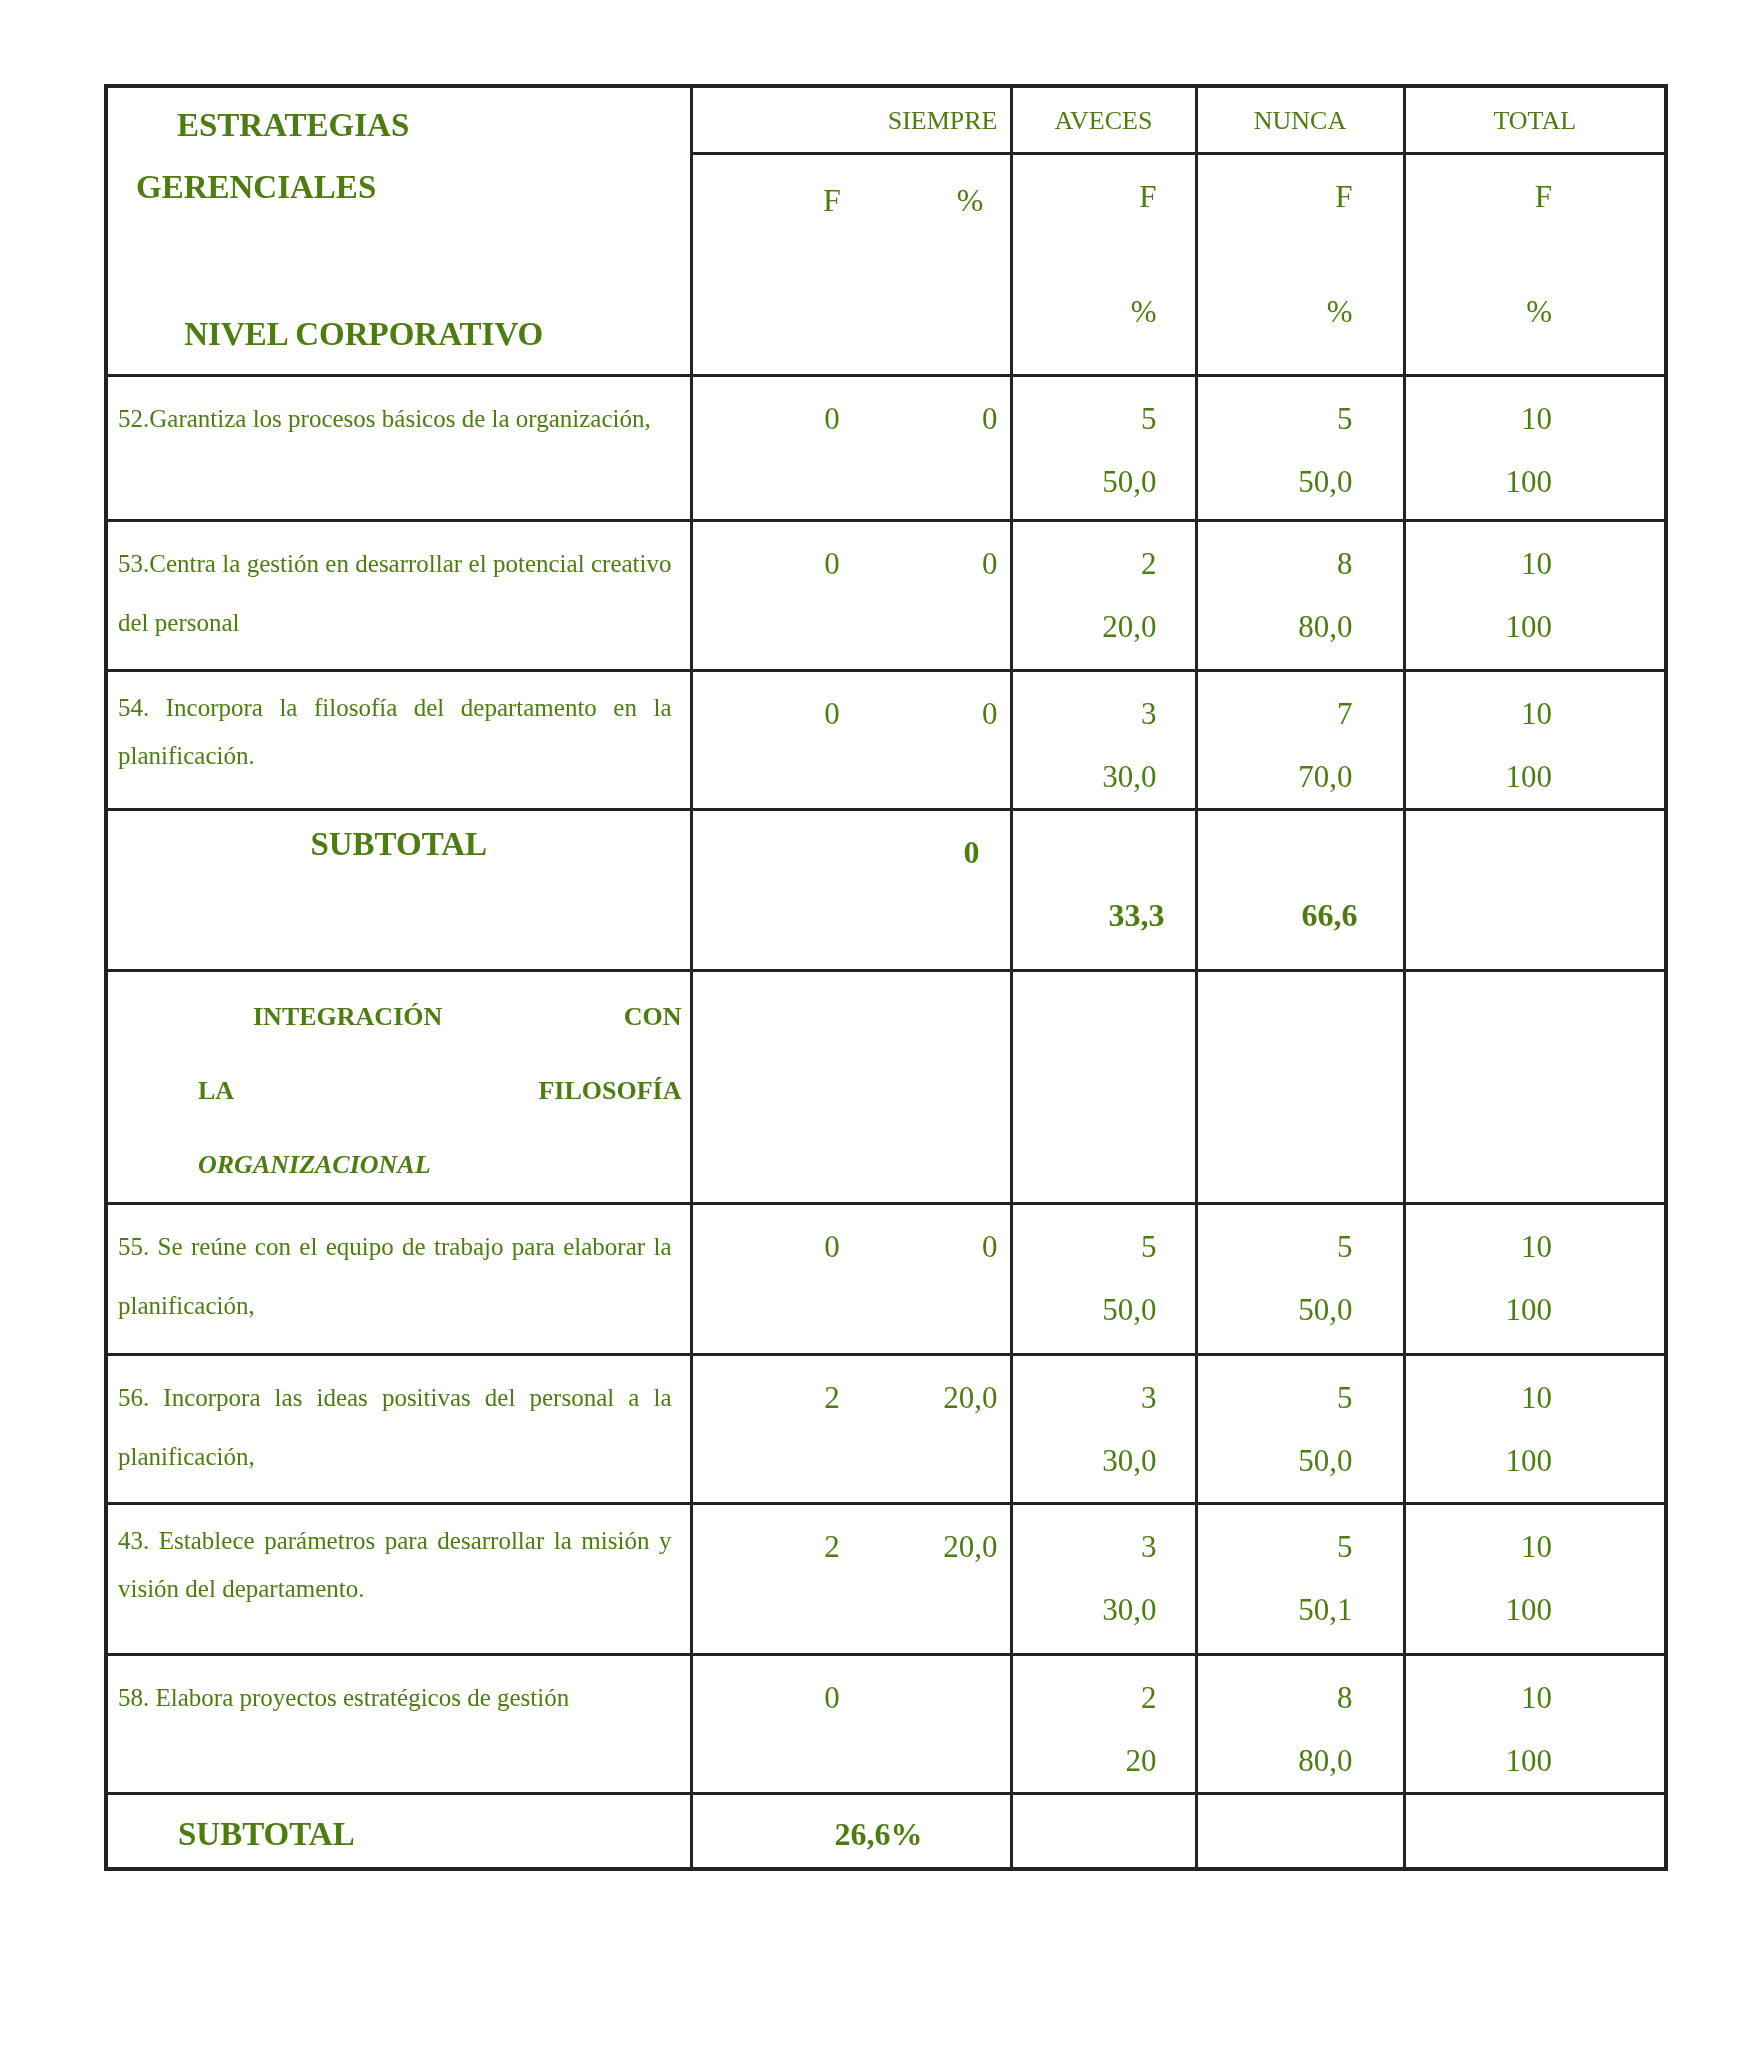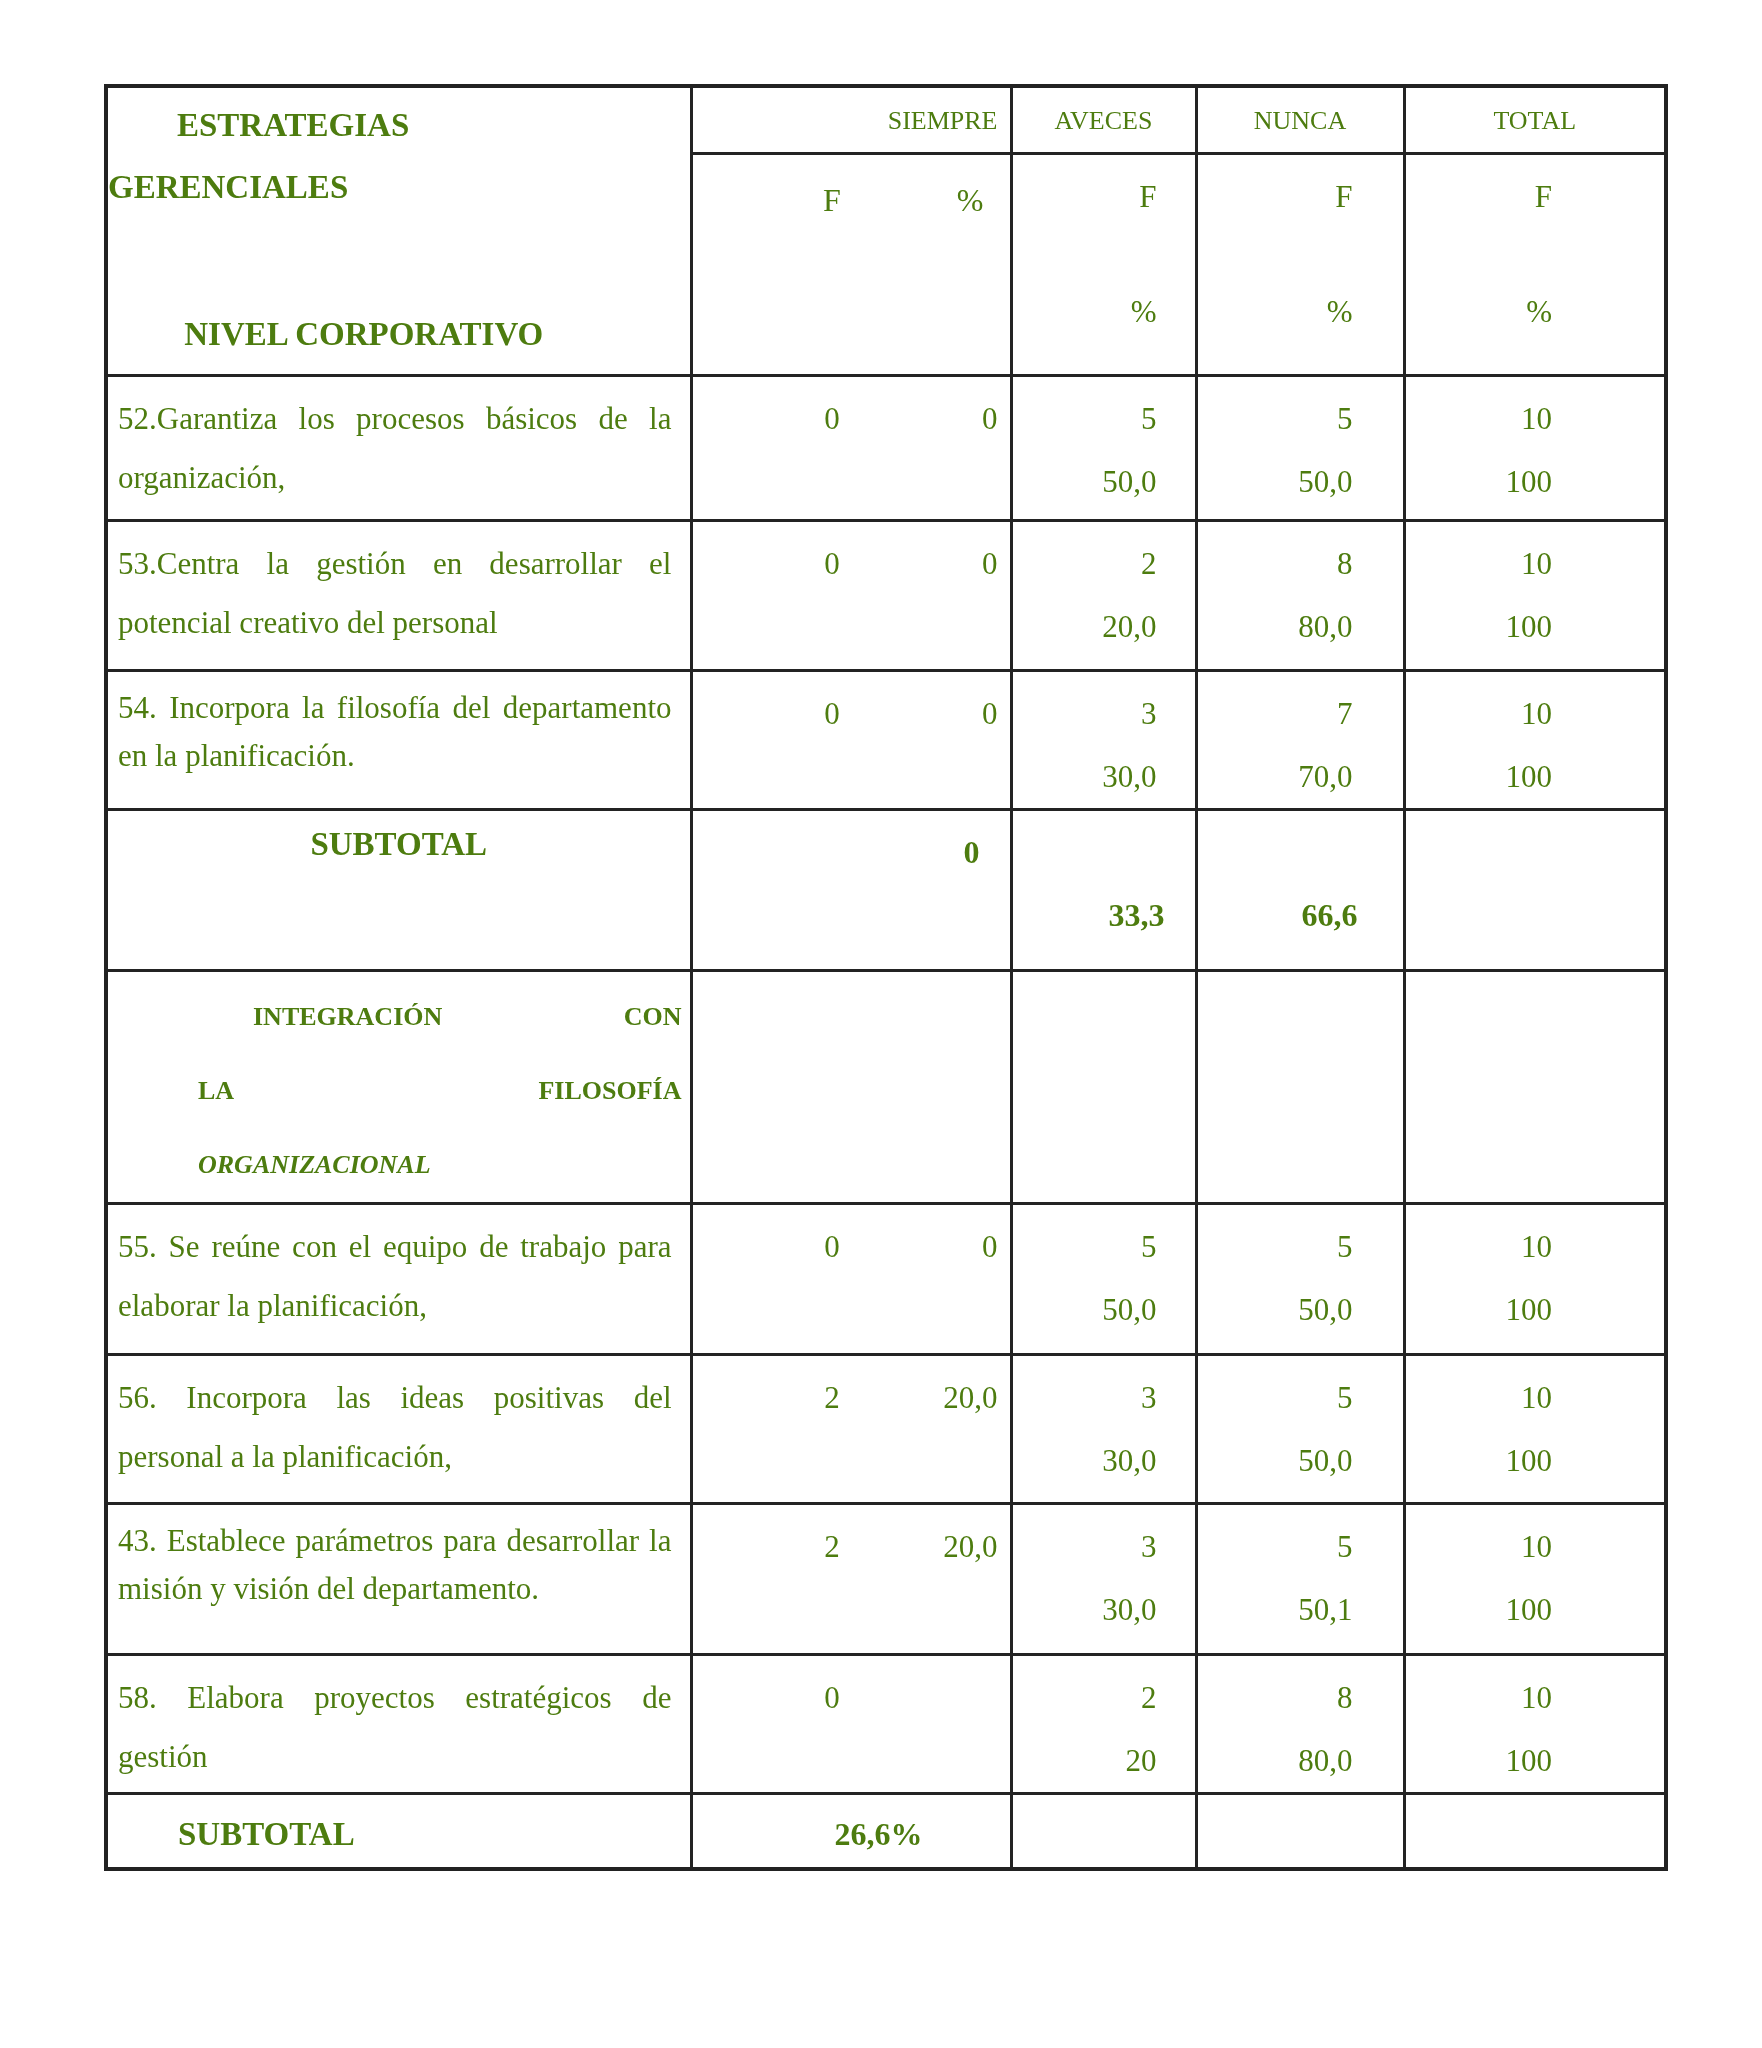--- a/index.html
+++ b/index.html
@@ -12,38 +12,38 @@
     border-collapse:collapse; table-layout:fixed;
     border:4px solid #222222;
   }
   td { border:3px solid #232323; vertical-align:top; overflow:hidden; padding:0; }
   
   .hlabel { font-size:26px; line-height:62px; padding-top:2px; }
   .hl-right  { text-align:right; padding-right:12px; }
   .hl-center { text-align:center; }
   .col1-head { font-weight:bold; font-size:33px; }
   .col1-l1 { padding-left:12px; text-indent:57px; line-height:62px; padding-top:6px; }
-  .col1-l2 { padding-left:0; line-height:62px; }
+  .col1-l2 { padding-left:28px; line-height:62px; }
   .col1-l3 { text-align:center; padding-right:70px; line-height:62px; margin-top:85px; }
   
   .nl { font-size:31px; line-height:63px; text-align:right; }
   .nl.first { margin-top:10px; }
   .c-a .nl { padding-right:38px; }
   .c-n .nl { padding-right:50px; }
   .c-t .nl { padding-right:112px; }
   .hd .nl.p { margin-top:52px; }
   
   .sline { position:relative; margin-top:10px; font-size:31px; line-height:63px; }
   .sline .sf { display:block; width:88%; text-align:center; }
   .sline .sp { position:absolute; top:0; right:12px; line-height:63px; }
   .sline.hs { margin-top:14px; font-size:32px; }
   .sline.hs .sp { right:26px; }
   
   .lbl {
-    font-size:31px; line-height:59px; text-align:justify;
+    font-size:25px; line-height:59px; text-align:justify;
     padding:12px 18px 0 10px;
   }
   .lbl.lh-tight { line-height:48px; }
   
   .sub-lbl { font-weight:bold; font-size:33px; text-align:center; line-height:58px; padding-top:4px; }
   .sub1-s { position:relative; margin-top:10px; font-size:32px; line-height:63px; }
   .sub1-s .sp { position:absolute; top:0; right:30px; font-weight:bold; }
   .sub1-p { font-weight:bold; font-size:32px; line-height:63px; text-align:right; margin-top:73px; }
   .c-a .sub1-p { padding-right:30px; }
   .c-n .sub1-p { padding-right:45px; }

